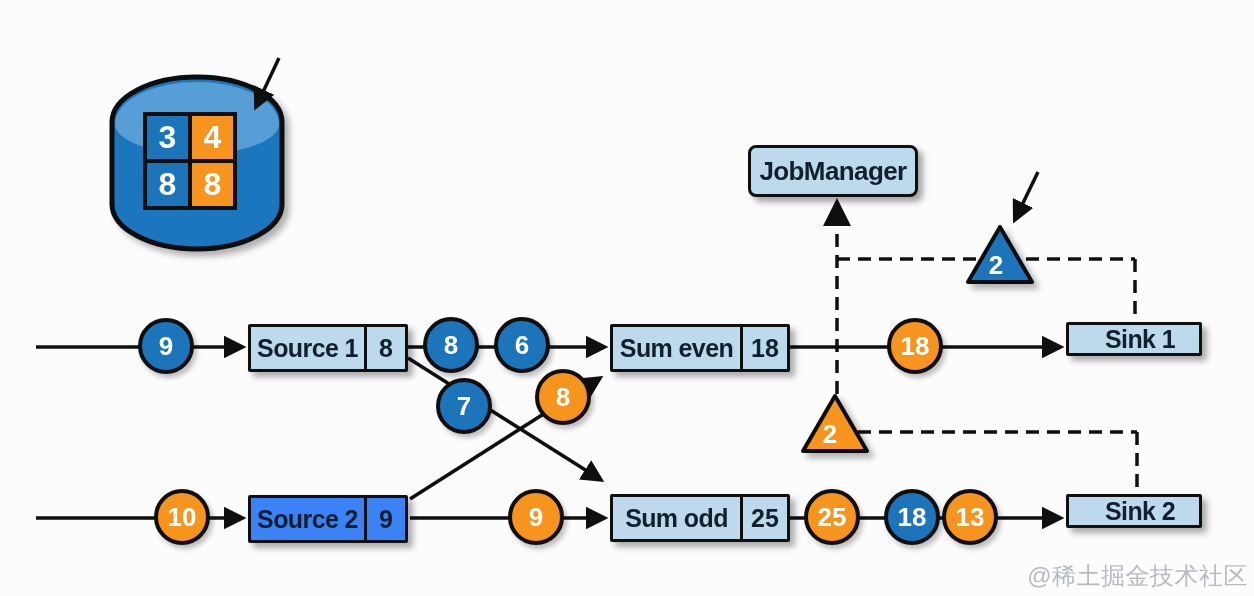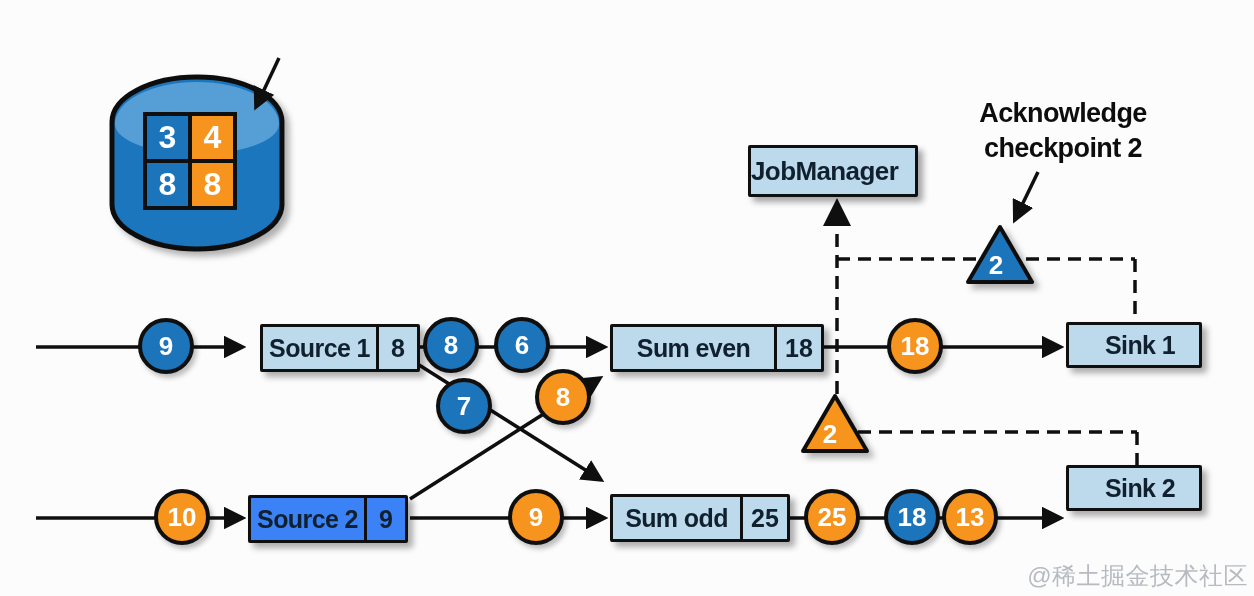--- a/index.html
+++ b/index.html
@@ -13,34 +13,34 @@
   .lbl{
     position:absolute;text-align:center;font-weight:600;color:#0d0d0d;
     font-size:27px;letter-spacing:-0.6px;line-height:1.3;
   }
   .op{
     position:absolute;height:48px;display:flex;box-sizing:border-box;
     background:#bdd9ec;border:3.5px solid #0f0f0f;border-radius:2px;
     box-shadow:5px 5px 6px rgba(0,0,0,.32);
   }
   .op.peach{background:#3b82f6;}
-  .op.sink{height:46px;padding-left:12px;}
+  .op.sink{height:34px;padding-left:12px;}
   .op-label{
     flex:1;display:flex;align-items:center;justify-content:center;
     font-size:25px;font-weight:600;letter-spacing:-0.6px;color:#10202e;white-space:nowrap;
   }
   .op-val{
     border-left:3.5px solid #0f0f0f;display:flex;align-items:center;justify-content:center;
     font-size:25px;font-weight:600;color:#10202e;
   }
   .jm{
     position:absolute;left:748px;top:145px;width:170px;height:52px;box-sizing:border-box;
-    background:#bdd9ec;border:3.5px solid #0f0f0f;border-radius:2px;
+    background:#bdd9ec;border:3.5px solid #0f0f0f;border-radius:8px;
     box-shadow:5px 5px 6px rgba(0,0,0,.35);
-    display:flex;align-items:center;
+    display:flex;align-items:center;justify-content:center;
     font-size:26px;font-weight:600;letter-spacing:-0.6px;color:#10202e;
   }
   .rec{
     position:absolute;width:56px;height:56px;box-sizing:border-box;border-radius:50%;
     border:4px solid #0f0f0f;display:flex;align-items:center;justify-content:center;
     color:#ffffff;font-size:26px;font-weight:600;
     box-shadow:3px 4px 5px rgba(0,0,0,.25);
   }
   .rec.blue{background:#1c74ba;}
   .rec.orange{background:#f7941e;}
@@ -112,49 +112,45 @@
     <text class="tri-num" x="830" y="443">2</text>
   </svg>
 
   <div class="ckpt-grid">
     <div class="cell c-blue">3</div>
     <div class="cell c-orange">4</div>
     <div class="cell c-blue">8</div>
     <div class="cell c-orange">8</div>
   </div>
 
-  <div class="lbl" style="left:952px;top:96px;width:222px;">
-    <span>Acknowledge</span><br>
-    <span>checkpoint 2</span>
-  </div>
 
   <div class="jm">
     <span>JobManager</span>
   </div>
 
-  <div class="op" style="left:260px;top:324px;width:160px;">
+  <div class="op" style="left:248px;top:324px;width:160px;">
     <div class="op-label">Source 1</div>
     <div class="op-val" style="width:38px;">8</div>
   </div>
   <div class="op peach" style="left:248px;top:495px;width:160px;">
     <div class="op-label">Source 2</div>
     <div class="op-val" style="width:38px;">9</div>
   </div>
-  <div class="op" style="left:610px;top:324px;width:214px;">
+  <div class="op" style="left:610px;top:324px;width:180px;">
     <div class="op-label">Sum even</div>
     <div class="op-val" style="width:44px;">18</div>
   </div>
   <div class="op" style="left:610px;top:494px;width:180px;text-align:right;">
     <div class="op-label">Sum odd</div>
     <div class="op-val" style="width:44px;">25</div>
   </div>
   <div class="op sink" style="left:1066px;top:322px;width:136px;">
     <div class="op-label">Sink 1</div>
   </div>
-  <div class="op sink" style="left:1066px;top:465px;width:136px;">
+  <div class="op sink" style="left:1066px;top:494px;width:136px;">
     <div class="op-label">Sink 2</div>
   </div>
 
   <div class="rec blue" style="left:138px;top:318px;">
     <span>9</span>
   </div>
   <div class="rec blue" style="left:423px;top:317px;">
     <span>8</span>
   </div>
   <div class="rec blue" style="left:494px;top:317px;">

